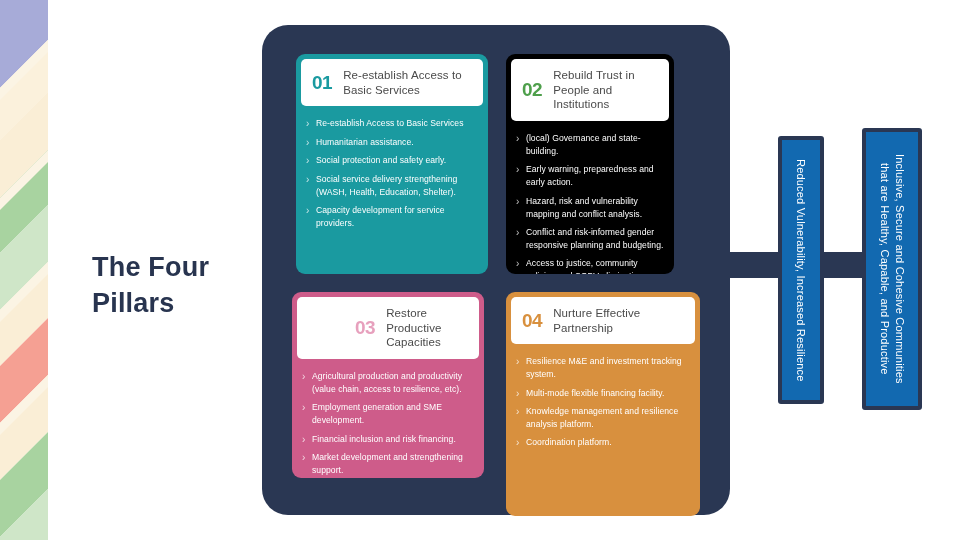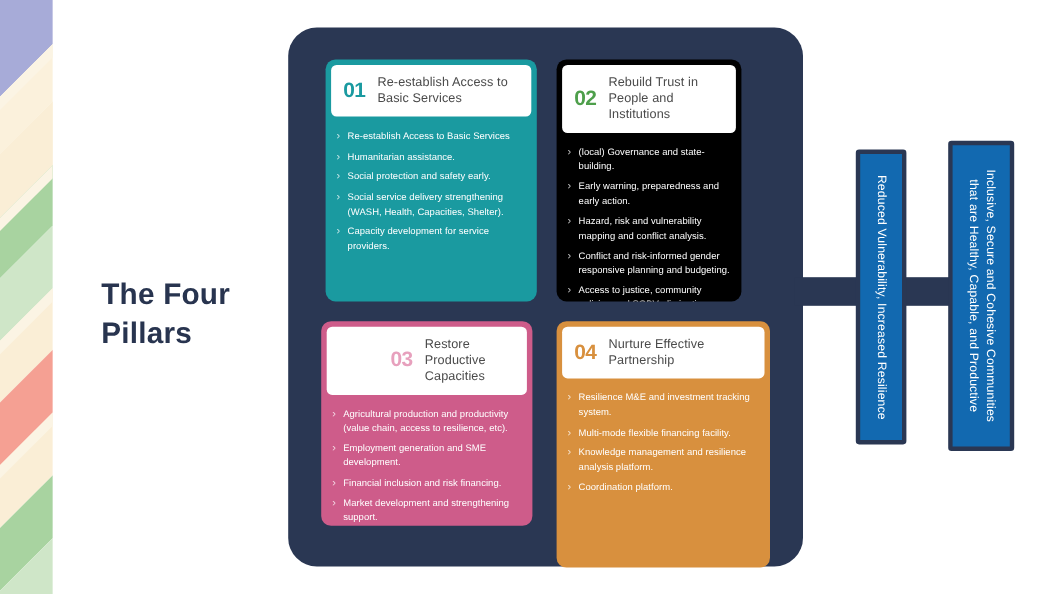--- a/index.html
+++ b/index.html
@@ -149,21 +149,21 @@
   <div class="card" id="card-1">
     <div class="card-head">
       <span class="card-num">01</span>
       <span class="card-title">Re-establish Access to Basic Services</span>
     </div>
     <div class="card-body">
       <ul class="bullets">
         <li>Re-establish Access to Basic Services</li>
         <li>Humanitarian assistance.</li>
         <li>Social protection and safety early.</li>
-        <li>Social service delivery strengthening (WASH, Health, Capacities, Shelter).</li>
+        <li>Social service delivery strengthening (WASH, Health, Education, Shelter).</li>
         <li>Capacity development for service providers.</li>
       </ul>
     </div>
   </div>
 
   <div class="card" id="card-2">
     <div class="card-head">
       <span class="card-num">02</span>
       <span class="card-title">Rebuild Trust in People and Institutions</span>
     </div>

